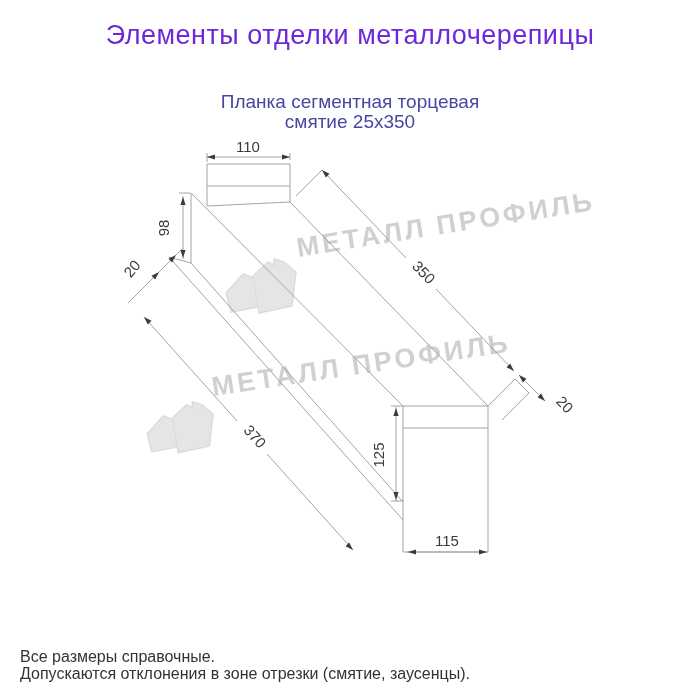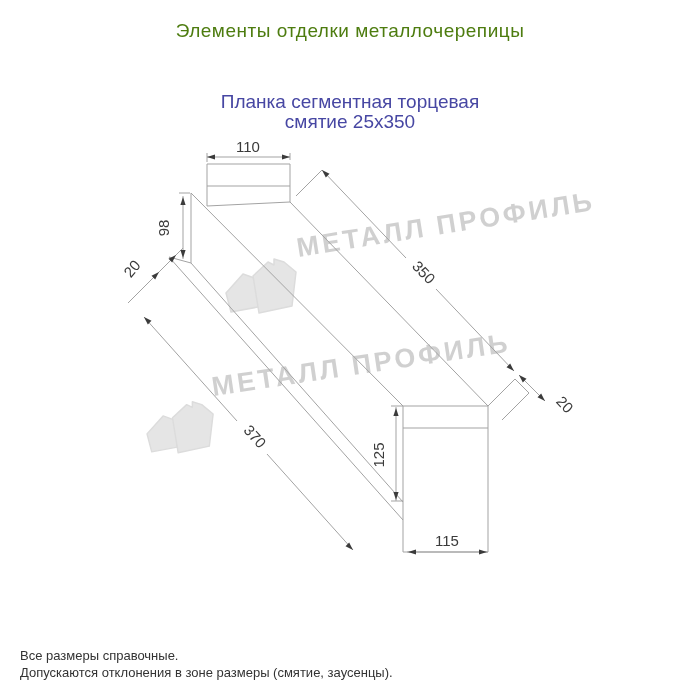--- a/index.html
+++ b/index.html
@@ -1,22 +1,22 @@
 <!DOCTYPE html>
 <html><head>
 <meta charset="utf-8">
 <style>
   html,body{margin:0;padding:0;background:#fff;}
   #page{position:relative;width:700px;height:700px;background:#ffffff;overflow:hidden;
         font-family:"Liberation Sans", sans-serif;}
   .title{position:absolute;left:0;top:20px;width:700px;text-align:center;
-         font-size:19px;color:#4d7c0f;letter-spacing:0.5px;}
+         font-size:27px;color:#6d28d9;letter-spacing:0.5px;}
   .subtitle{position:absolute;left:0;top:92px;width:700px;text-align:center;
             font-size:19px;line-height:20px;color:#4747a3;}
-  .footnote{position:absolute;left:20px;font-size:13px;color:#333;}
+  .footnote{position:absolute;left:20px;font-size:16px;color:#333;}
   .fn1{top:648px;} .fn2{top:665px;}
   .wm-text{position:absolute;font-weight:bold;font-size:27px;letter-spacing:3px;
            color:rgba(125,125,125,0.36);white-space:nowrap;transform-origin:left center;}
   .wm1{left:297px;top:233px;transform:rotate(-9deg);}
   .wm2{left:212px;top:372px;transform:rotate(-8.5deg);}
   .wm-logo{position:absolute;}
   .logo1{left:222px;top:255px;} .logo2{left:143px;top:398px;}
   svg text{font-family:"Liberation Sans", sans-serif;}
   .struct{stroke:#a3a3a3;stroke-width:1;fill:none;}
   .dimline{stroke:#a3a3a3;stroke-width:1;fill:none;}
@@ -103,15 +103,15 @@
       <text class="dim-text" transform="translate(136,272) rotate(-50)">20</text>
       <text class="dim-text" transform="translate(420,276) rotate(46)">350</text>
       <text class="dim-text" transform="translate(251,440) rotate(48)">370</text>
       <text class="dim-text" transform="translate(561,408) rotate(47)">20</text>
       <text class="dim-text" transform="translate(384,455) rotate(-90)">125</text>
       <text class="dim-text" x="447" y="546">115</text>
     </g>
   </svg>
 
   <div class="footnote fn1">Все размеры справочные.</div>
-  <div class="footnote fn2">Допускаются отклонения в зоне размеры (смятие, заусенцы).</div>
+  <div class="footnote fn2">Допускаются отклонения в зоне отрезки (смятие, заусенцы).</div>
 
 </div>
 
 </body></html>

